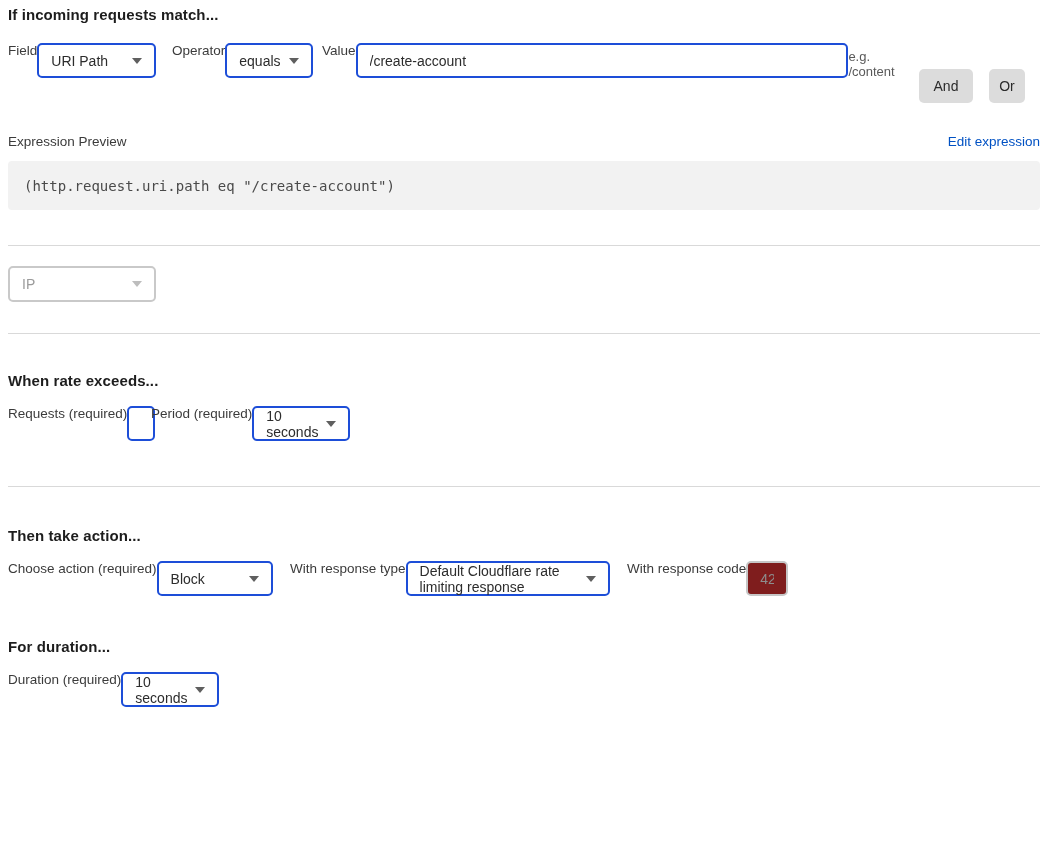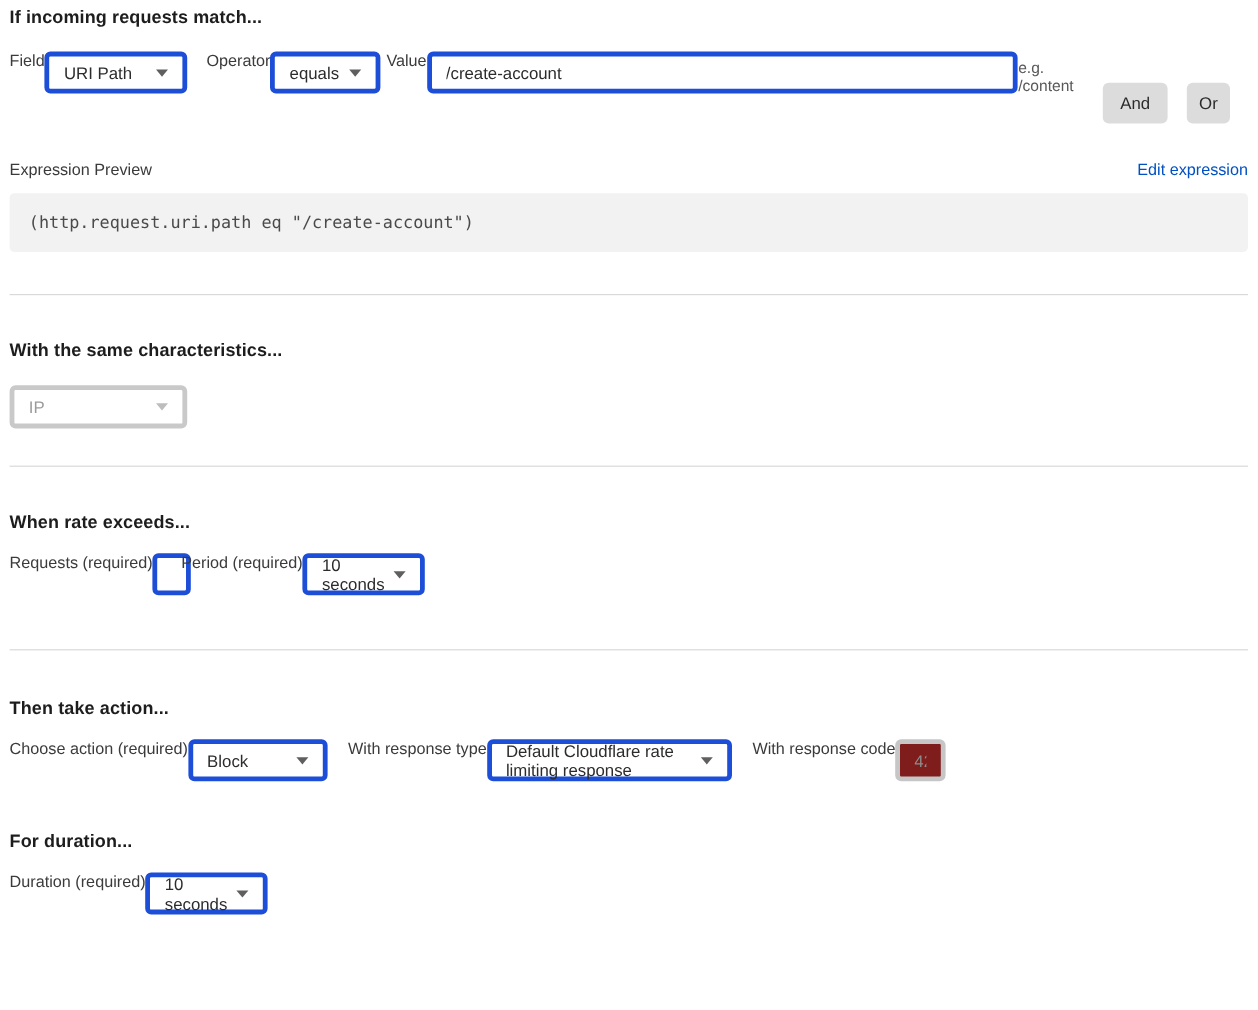--- a/index.html
+++ b/index.html
@@ -24,21 +24,21 @@
     display: block;
     font-size: 13.5px;
     color: #3b3b3b;
     line-height: 16px;
     margin-bottom: 10px;
     white-space: nowrap;
   }
 
   .control {
     height: 35px;
-    border: 4px solid #1d4ed8;
+    border: 2px solid #1d4ed8;
     border-radius: 5px;
     background: #fff;
     display: flex;
     align-items: center;
     padding: 0 12px;
     font-size: 14px;
     color: #2c2c2c;
     width: 100%;
   }
   .select { justify-content: space-between; cursor: pointer; }
@@ -189,21 +189,20 @@
   <div class="expr-header">
     <span class="expr-label">Expression Preview</span>
     <a class="expr-link">Edit expression</a>
   </div>
   <div class="code-block">
     <span>(http.request.uri.path eq "/create-account")</span>
   </div>
 
   <hr class="divider div-1">
 
-  <h2 class="section-heading h-char">With the same characteristics...</h2>
   <div class="control select disabled char-select">
     <span>IP</span>
     <span class="caret"></span>
   </div>
 
   <hr class="divider div-2">
 
   <h2 class="section-heading h-rate">When rate exceeds...</h2>
   <div class="row rate-row">
     <div class="col col-requests">

